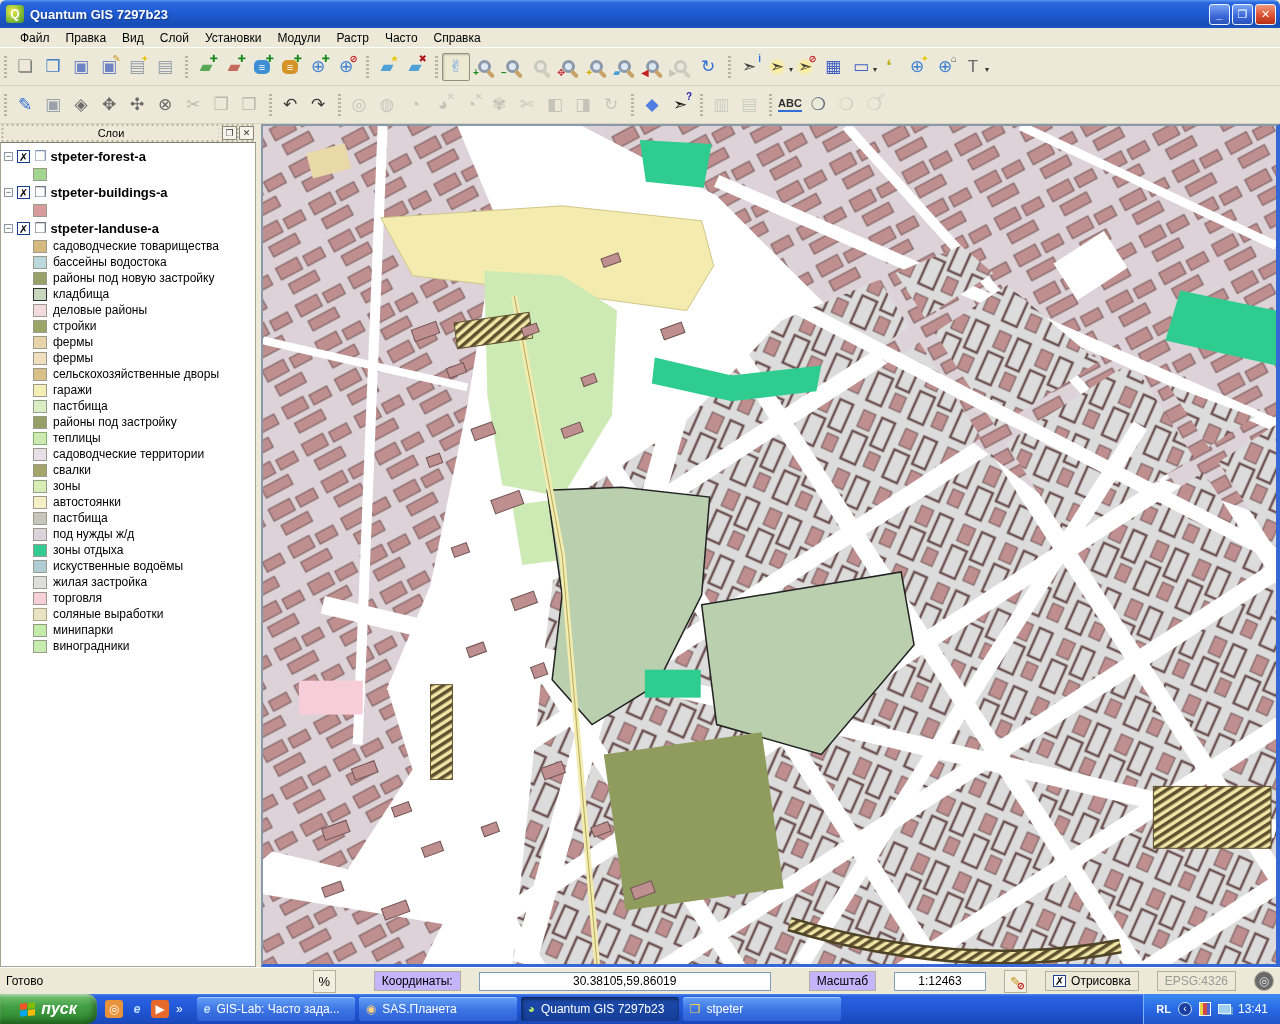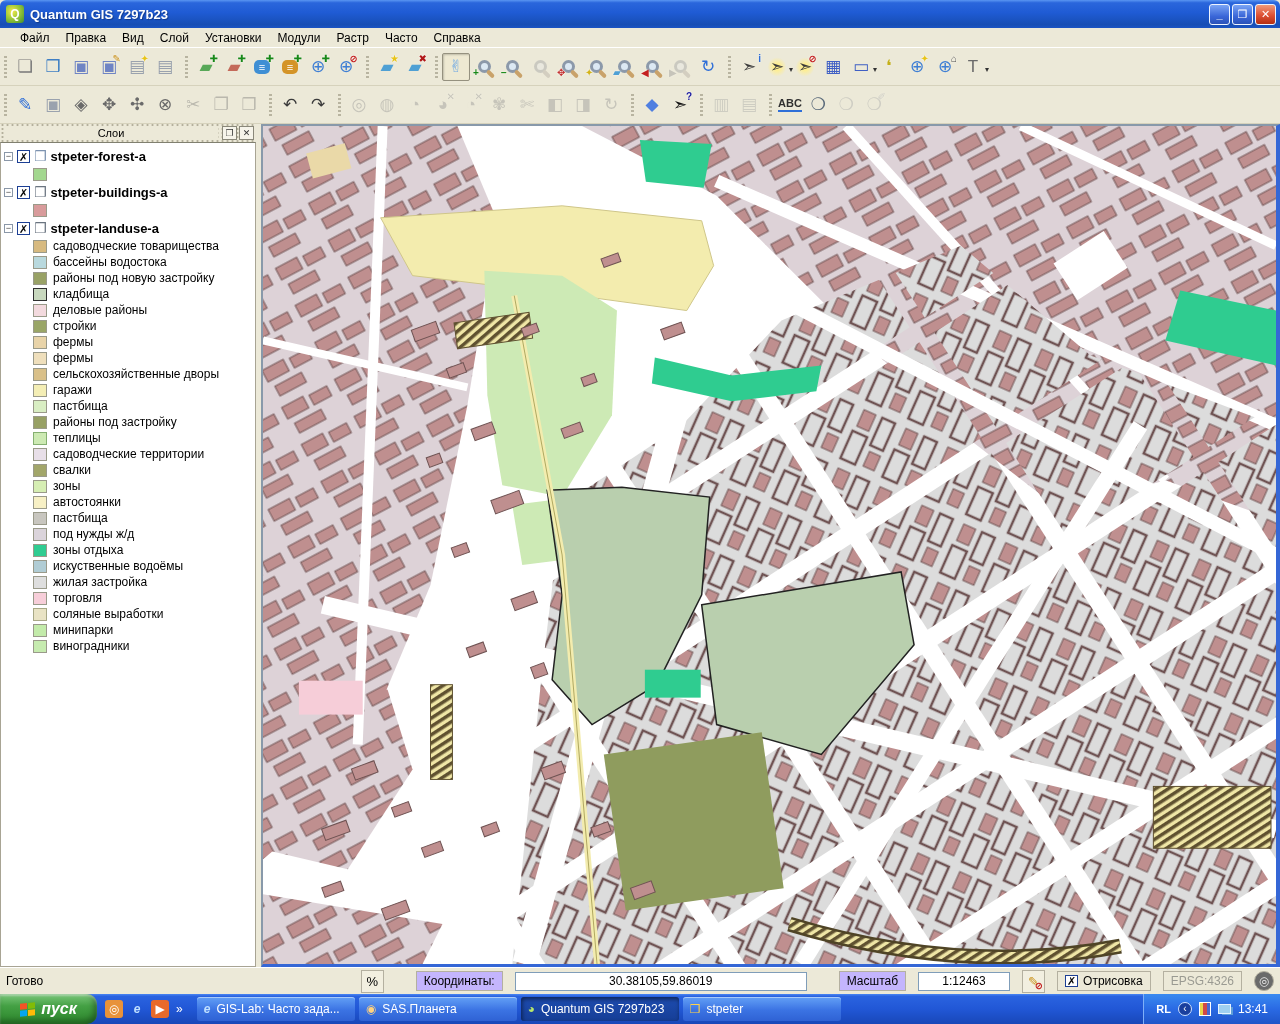--- a/index.html
+++ b/index.html
@@ -61,21 +61,21 @@
   .licon{font-size:14px;color:#6a7480;line-height:1;}
   .lname{font-weight:bold;font-size:13px;color:#000;white-space:nowrap;}
   .class-row{display:flex;align-items:center;height:16px;gap:6px;padding-left:29px;}
   .swatch{width:14px;height:13px;border:1px solid #9a9a8a;flex:0 0 14px;}
   .clabel{font-size:12px;color:#000;white-space:nowrap;}
   .splitter{width:5px;flex:0 0 5px;background:#ece9d8;}
   .mapwrap{flex:1;min-width:0;border-top:2px solid #8899aa;border-left:2px solid #8899aa;
     border-right:4px solid #3567d6;border-bottom:3px solid #3567d6;background:#fff;}
   .mapwrap svg{width:100%;height:100%;display:block;}
   
-  .statusbar{height:27px;flex:0 0 27px;display:flex;align-items:center;gap:12px;padding:0 6px;
+  .statusbar{height:27px;flex:0 0 27px;display:flex;align-items:center;gap:18px;padding:0 6px;
     background:#ece9d8;border-top:1px solid #fff;font-size:12px;}
   .ready{flex:1;}
   .slabel{border:1px solid #b4b0a0;padding:2px 7px;background:#c4b5fd;margin-left:20px;}
   .sinput{border:1px solid #7f9db9;height:19px;font-size:12px;text-align:center;background:#fff;
     font-family:"Liberation Sans","DejaVu Sans",sans-serif;}
   .coords{width:292px;}
   .scale{width:92px;}
   .sbtn{width:23px;height:23px;border:1px solid #b4b0a0;background:#f2efe0;display:flex;align-items:center;
     justify-content:center;position:relative;font-size:13px;}
   .sbtn.round{border-radius:50%;width:20px;height:20px;background:#6a6a6a;color:#e8e8e8;font-size:12px;}

